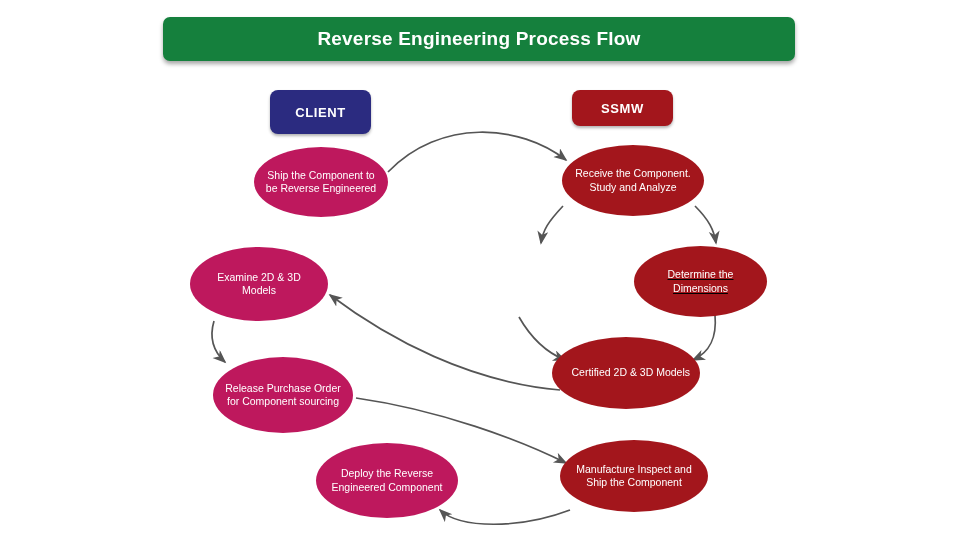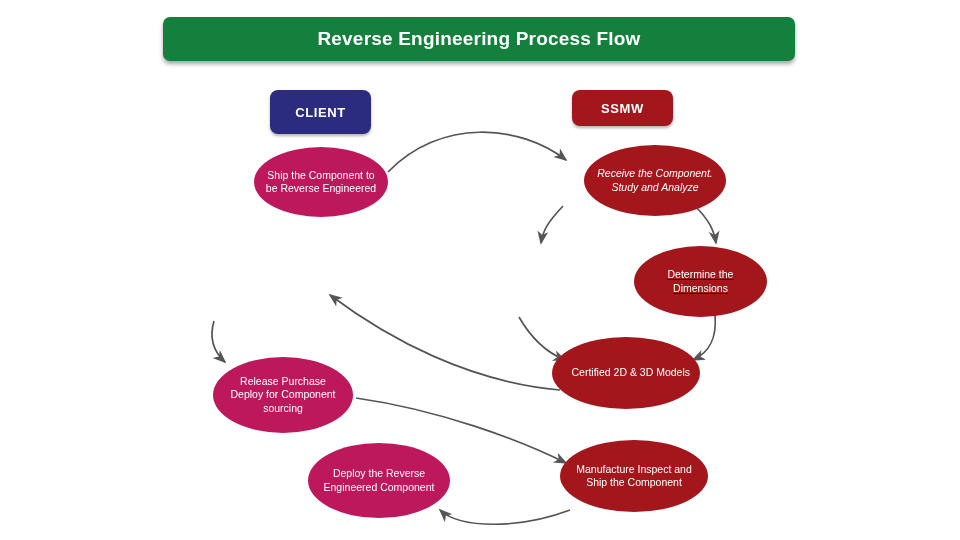--- a/index.html
+++ b/index.html
@@ -81,27 +81,27 @@
     color: #ffffff;
     font-size: 10.5px;
     line-height: 1.25;
     padding: 0 10px;
     font-family: "Liberation Sans", sans-serif;
   }
   .node.blue { background: #be185d; }
   .node.red  { background: #a3161c; }
 
   #node-ship       { left: 254px; top: 147px; width: 134px; height: 70px; }
-  #node-receive    { left: 584px; top: 145px; width: 142px; height: 71px; font-style: italic; }
+  #node-receive    { left: 562px; top: 145px; width: 142px; height: 71px; }
   #node-examine    { left: 190px; top: 247px; width: 138px; height: 74px; }
   #node-hardness   { left: 473px; top: 246px; width: 148px; height: 74px; }
   #node-dimensions { left: 634px; top: 246px; width: 133px; height: 71px; text-decoration: underline; }
   #node-certified  { left: 552px; top: 337px; width: 148px; height: 72px; justify-content: flex-end; }
   #node-release    { left: 213px; top: 357px; width: 140px; height: 76px; }
-  #node-deploy     { left: 308px; top: 443px; width: 142px; height: 75px; }
+  #node-deploy     { left: 316px; top: 443px; width: 142px; height: 75px; }
   #node-manufacture{ left: 560px; top: 440px; width: 148px; height: 72px; text-align: center; }
 
   
   #arrow-layer {
     position: absolute;
     left: 0; top: 0;
     width: 960px;
     height: 540px;
     pointer-events: none;
   }
@@ -149,32 +149,35 @@
   </svg>
 
   <div class="node blue" id="node-ship">
     <span class="node-label">Ship the Component to be Reverse Engineered</span>
   </div>
 
   <div class="node red" id="node-receive">
     <span class="node-label">Receive the Component. Study and Analyze</span>
   </div>
 
+  <div class="node blue" id="node-examine">
+    <span class="node-label">Examine 2D &amp; 3D Models</span>
+  </div>
 
 
   <div class="node red" id="node-dimensions">
     <span class="node-label">Determine the Dimensions</span>
   </div>
 
   <div class="node red" id="node-certified">
     <span class="node-label">Certified 2D &amp; 3D Models</span>
   </div>
 
   <div class="node blue" id="node-release">
-    <span class="node-label">Release Purchase Deploy for Component sourcing</span>
+    <span class="node-label">Release Purchase Order for Component sourcing</span>
   </div>
 
   <div class="node blue" id="node-deploy">
     <span class="node-label">Deploy the Reverse Engineered Component</span>
   </div>
 
   <div class="node red" id="node-manufacture">
     <span class="node-label">Manufacture Inspect and Ship the Component</span>
   </div>
 

